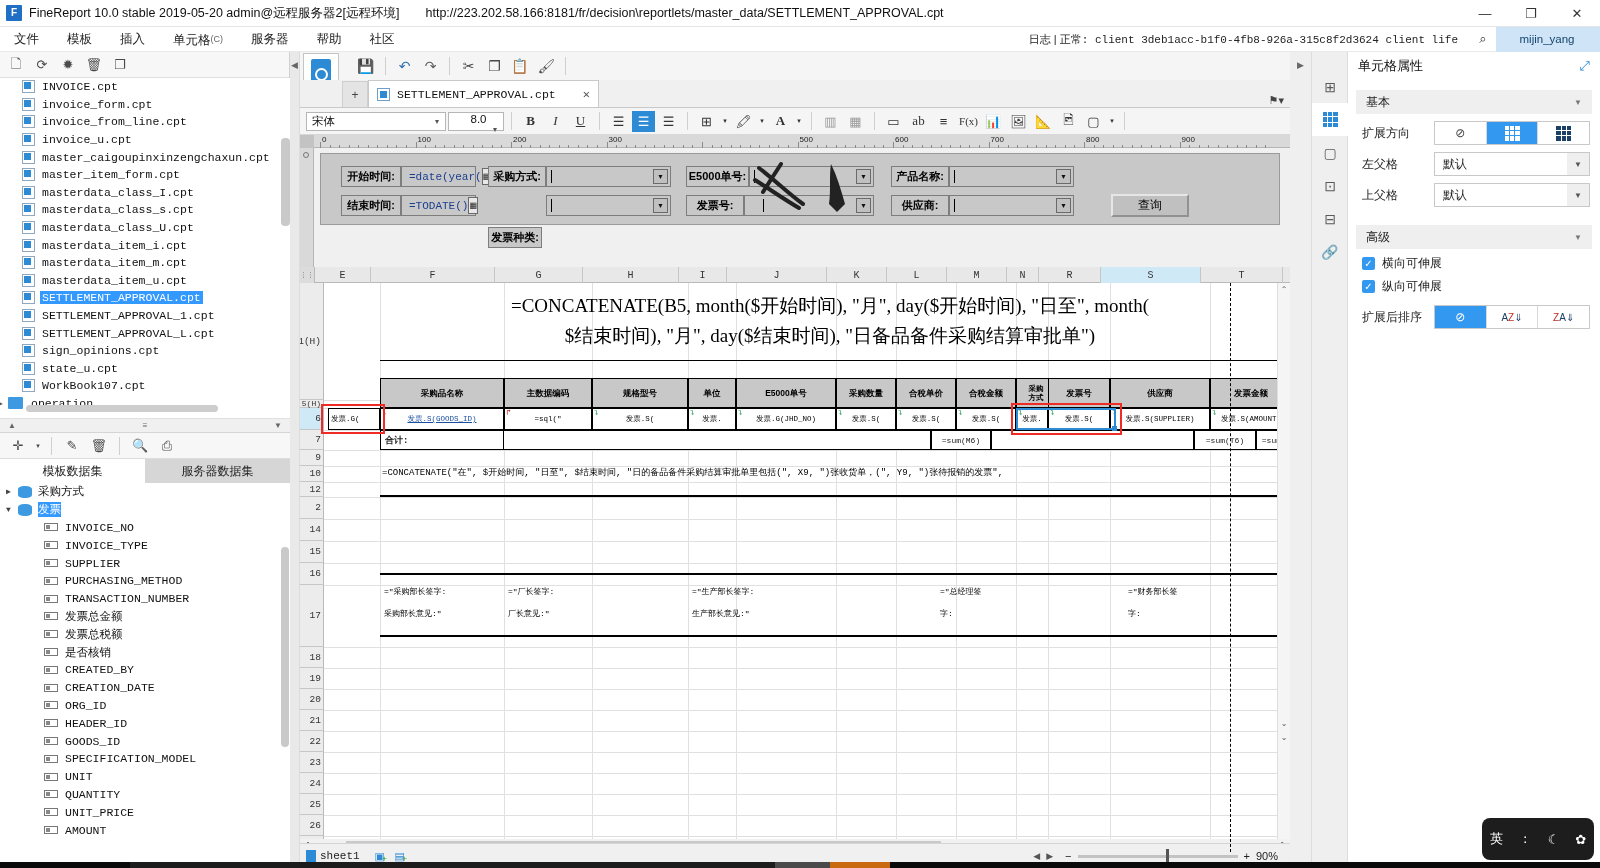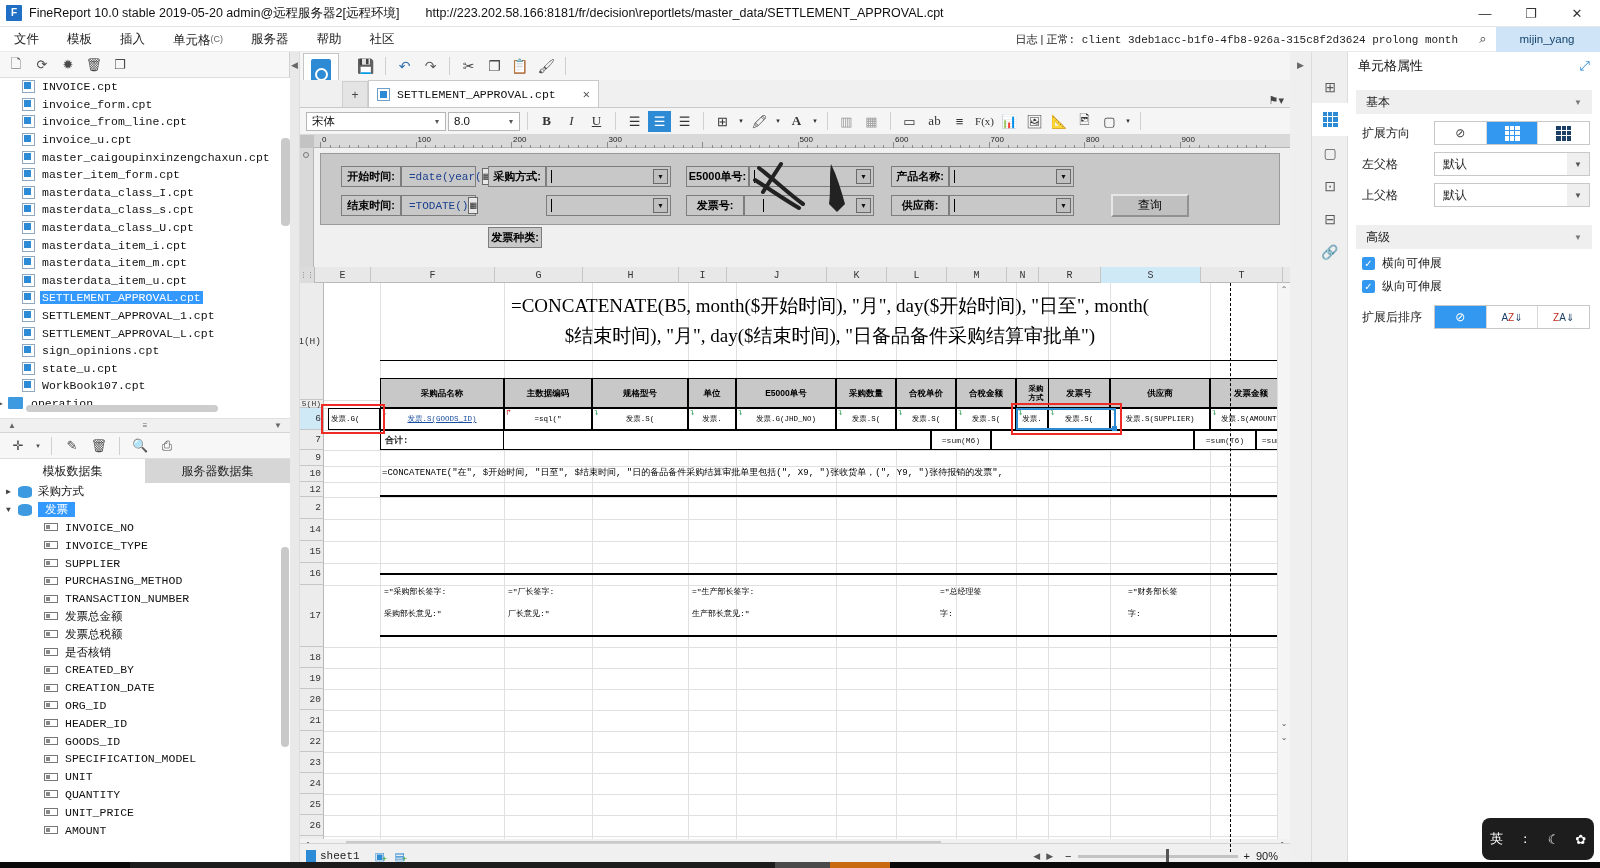--- a/index.html
+++ b/index.html
@@ -128,21 +128,21 @@
   .dnode {
     display: flex; align-items: center; height: 17.8px; font-size: 11.5px;
     font-family: "Liberation Mono", monospace; color: #111; white-space: nowrap;
     padding-left: 6px;
   }
   .dnode .tri { width: 12px; font-size: 8px; color: #444; flex: none; }
   .dnode .dbico {
     width: 14px; height: 12px; margin-right: 6px; flex: none;
     background: #3d9ae0; border-radius: 6px / 3px;
   }
-  .dnode.sel .lbl { background: #3399ff; color: #fff; padding: 0 7px; }
+  .dnode.sel .lbl { background: #3399ff; color: #fff; padding: 0 0; }
   .fnode {
     display: flex; align-items: center; height: 17.8px; font-size: 11.5px;
     font-family: "Liberation Mono", monospace; color: #111; white-space: nowrap;
     padding-left: 44px;
   }
   .fnode .fldico {
     width: 14px; height: 8px; margin-right: 7px; flex: none;
     border: 1px solid #777; background: #fff; position: relative;
   }
   .fnode .fldico::before {
@@ -465,21 +465,21 @@
 
   <div class="menubar">
     <div class="menu-item"><span>文件</span></div>
     <div class="menu-item"><span>模板</span></div>
     <div class="menu-item"><span>插入</span></div>
     <div class="menu-item"><span>单元格</span><span class="menu-sup">(C)</span></div>
     <div class="menu-item"><span>服务器</span></div>
     <div class="menu-item"><span>帮助</span></div>
     <div class="menu-item"><span>社区</span></div>
     <div class="menubar-right">
-      <div class="log-info"><b>日志 | 正常</b><span>: client 3deb1acc-b1f0-4fb8-926a-315c8f2d3624 prolong month</span></div>
+      <div class="log-info"><b>日志 | 正常</b><span>: client 3deb1acc-b1f0-4fb8-926a-315c8f2d3624 client life</span></div>
       <div class="srch-icon">⌕</div>
       <div class="user-chip">mijin_yang</div>
     </div>
   </div>
 
   <div class="left-panel">
     <div class="lp-toolbar">
       <div class="tbi">🗋</div>
       <div class="tbi">⟳</div>
       <div class="tbi">✹</div>
@@ -712,21 +712,21 @@
       <div class="tab-row-right">
         <span style="font-size:11px;color:#444;">⚑▾</span>
       </div>
     </div>
 
     <div class="fmt-bar">
       <div class="fsel" style="width:140px;">
         <span>宋体</span>
         <span class="arw">▾</span>
       </div>
-      <div class="fsel" style="width:72px;">
+      <div class="fsel" style="width:56px;flex-direction:column;">
         <span>8.0</span>
         <span class="arw">▾</span>
       </div>
       <div class="tb-sep"></div>
       <div class="fb" style="font-weight:bold;font-family:'Liberation Serif',serif;">B</div>
       <div class="fb" style="font-style:italic;font-family:'Liberation Serif',serif;">I</div>
       <div class="fb" style="text-decoration:underline;font-family:'Liberation Serif',serif;">U</div>
       <div class="tb-sep"></div>
       <div class="fb">☰</div>
       <div class="fb on">☰</div>

